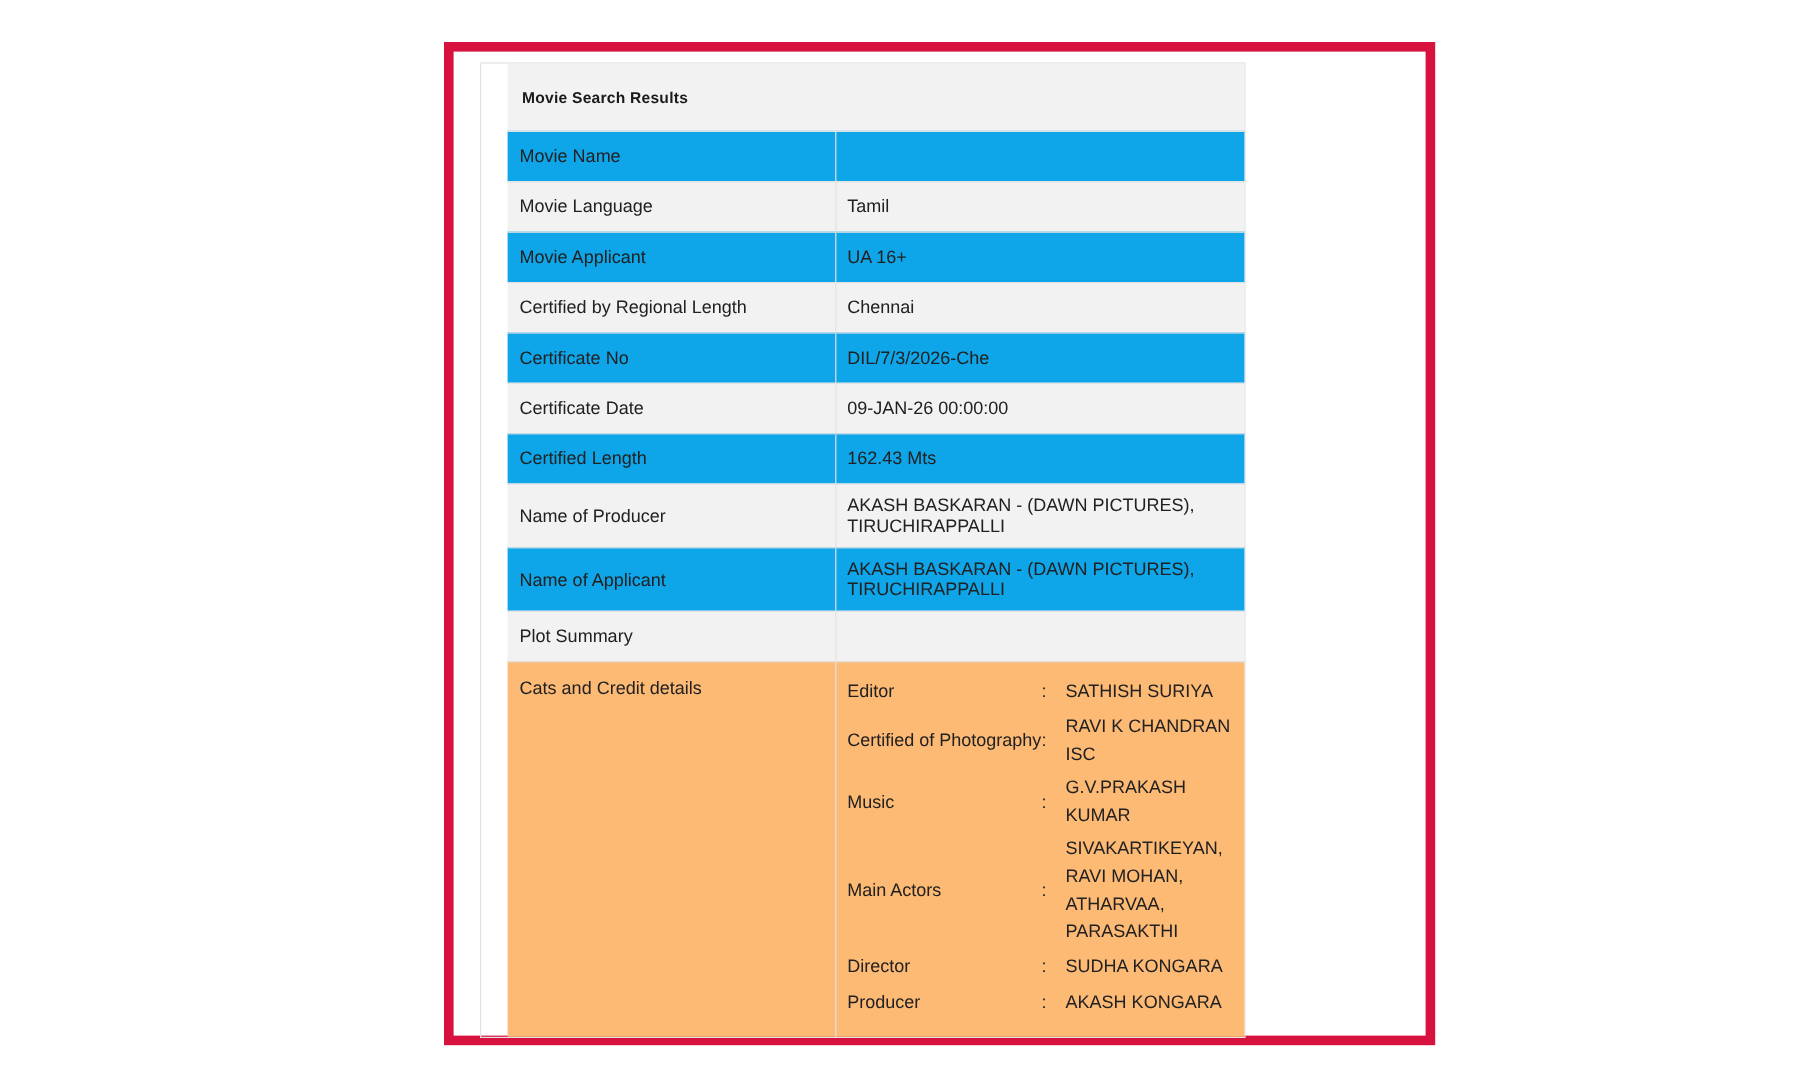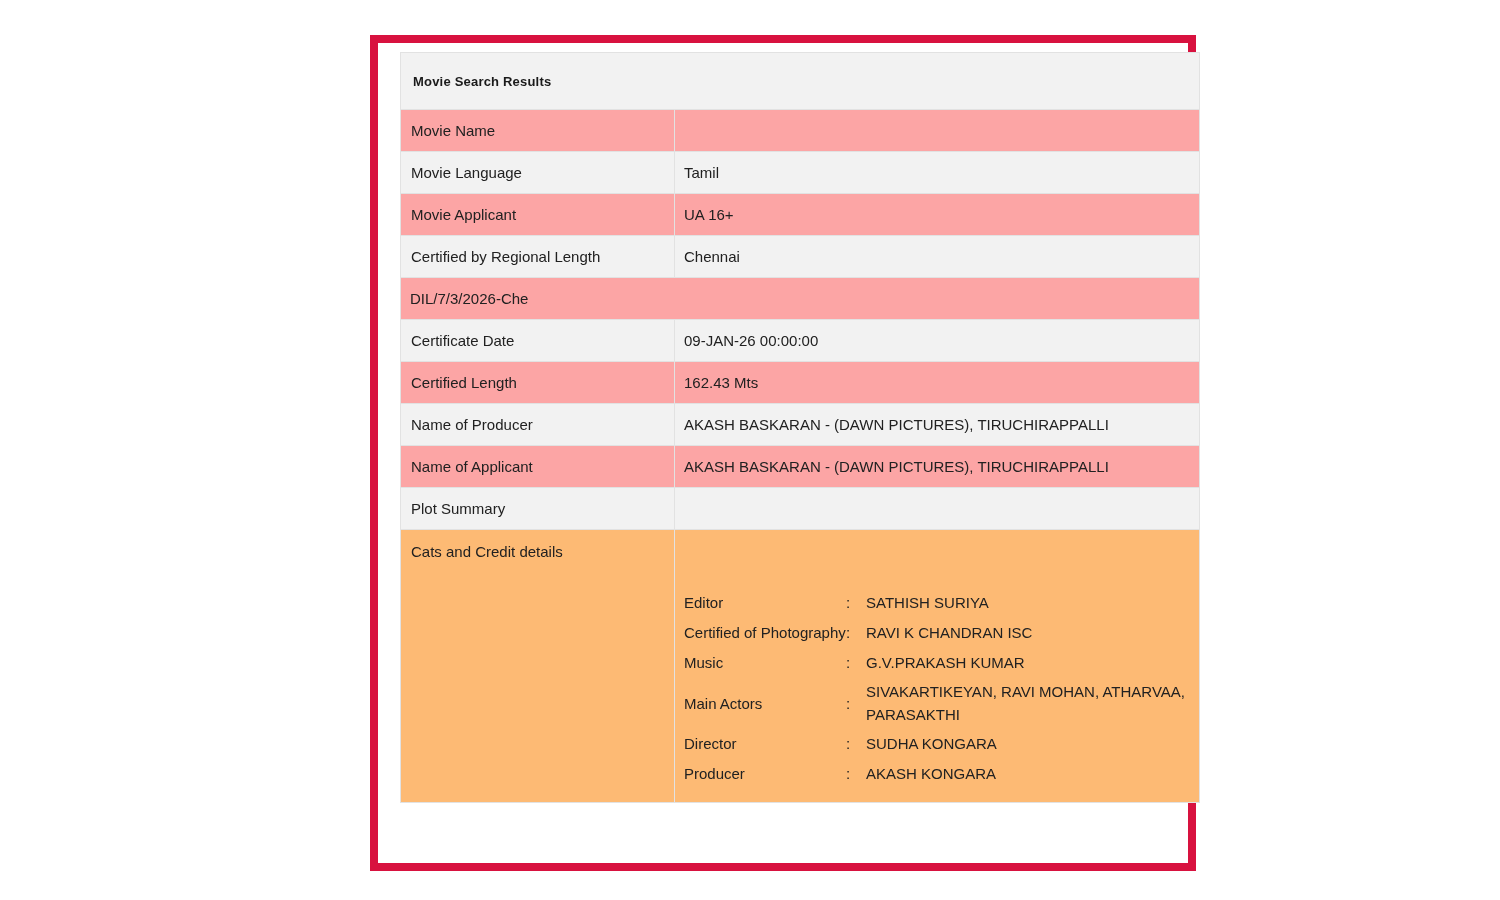--- a/index.html
+++ b/index.html
@@ -21,43 +21,44 @@
     height: 836px;
     box-sizing: border-box;
     border: 8px solid var(--frame-color, #d8123f);
     background: #ffffff;
   }
 
   .results-table {
     position: absolute;
     left: 22px;
     top: 9px;
-    width: 800px;
+    width: 638px;
     box-sizing: border-box;
     border: 1px solid #e2e2e2;
     color: #212121;
+    padding-left: 22px;
   }
 
   .thead {
     background: #f2f2f2;
     height: 56px;
     display: flex;
     align-items: center;
     padding: 0 12px;
     font-weight: 700;
     font-size: 13px;
     letter-spacing: 0.2px;
     color: #1a1a1a;
   }
 
   .row {
     display: flex;
     border-top: 1px solid #e2e2e2;
     min-height: 41px;
-    background: #fca5a5;
+    background: #0ea5e9;
     font-size: 15px;
   }
   .rows .row:nth-child(even) { background: #f2f2f2; }
 
   .cell { box-sizing: border-box; }
   .cell.label {
     width: 274px;
     flex: 0 0 274px;
     border-right: 1px solid #e2e2e2;
     padding: 9px 10px;
@@ -73,21 +74,20 @@
 
   .credits-row { background: #fdba74; }
   .credits-row .cell.label { align-items: flex-start; padding-top: 13px; }
   .credits-row .cell.value { align-items: flex-start; padding-top: 12px; padding-bottom: 16px; }
 
   .credits {
     display: flex;
     flex-direction: column;
     gap: 5px;
     width: 100%;
-    margin-top: 48px;
   }
   .credit {
     display: grid;
     grid-template-columns: 162px 20px 1fr;
     align-items: center;
     min-height: 25px;
     line-height: 23px;
   }
   .credit .colon { text-align: left; }
 </style>
@@ -113,20 +113,21 @@
     <div class="cell label">Movie Applicant</div>
     <div class="cell value">UA 16+</div>
   </div>
 
   <div class="row">
     <div class="cell label">Certified by Regional Length</div>
     <div class="cell value">Chennai</div>
   </div>
 
   <div class="row">
+    <div class="cell label">Certificate No</div>
     <div class="cell value">DIL/7/3/2026-Che</div>
   </div>
 
   <div class="row">
     <div class="cell label">Certificate Date</div>
     <div class="cell value">09-JAN-26 00:00:00</div>
   </div>
 
   <div class="row">
     <div class="cell label">Certified Length</div>

